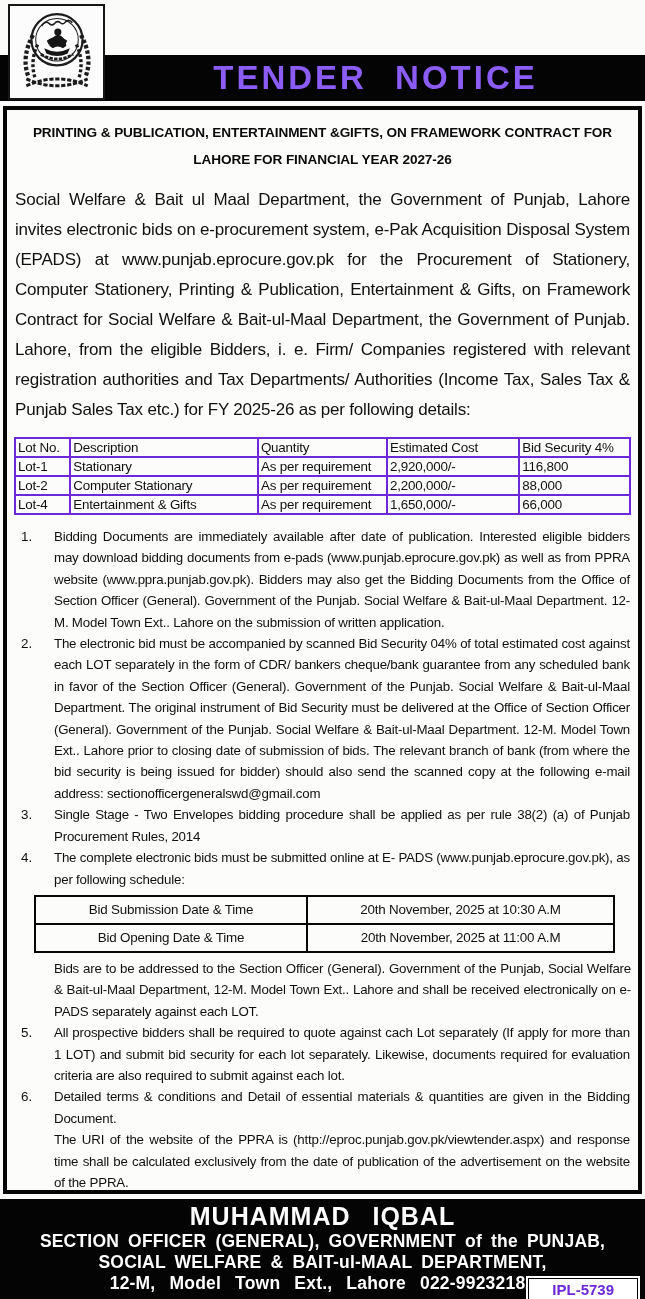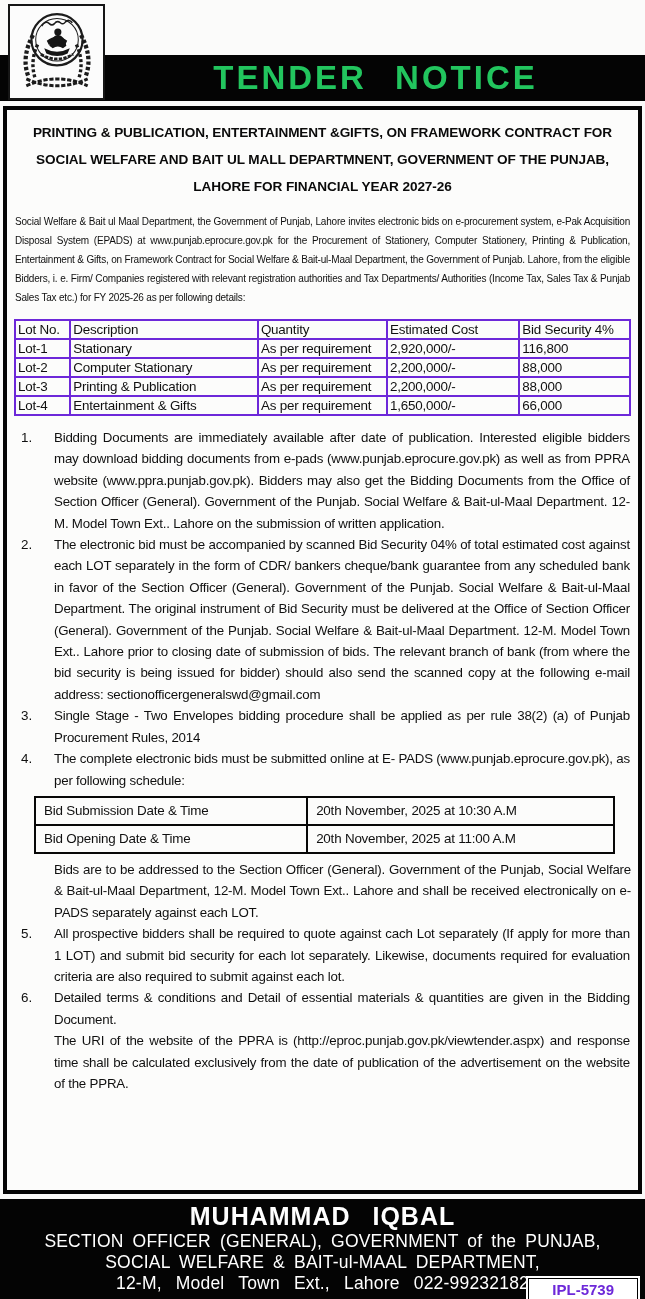--- a/index.html
+++ b/index.html
@@ -14,40 +14,40 @@
   .header { position:relative; height:106px; }
   .dept-lines {
     margin-left:106px; text-align:center; padding-top:6px;
     font-size:19px; line-height:25px; letter-spacing:0.4px; word-spacing:3px; color:#151515;
   }
   .banner-band {
     position:absolute; left:0; right:0; top:55px; height:46px; background:#040404;
     display:flex; align-items:center; justify-content:center; padding-left:106px;
   }
   .banner-band .banner-text {
-    color:#22c55e; font-weight:bold; font-size:33px; letter-spacing:3px; word-spacing:16px;
+    color:#8b5cf6; font-weight:bold; font-size:33px; letter-spacing:3px; word-spacing:16px;
   }
   .logo-box {
     position:absolute; left:8px; top:4px; width:97px; height:96px;
     background:#fcfcfc; border:2px solid #161616; z-index:3;
     display:flex; align-items:center; justify-content:center;
   }
 
   
   .content {
     margin:0 3px; border:4px solid #050505; height:1088px;
     padding:2px 7px 4px; overflow:hidden; background:#fcfcfb;
   }
   .inv-heading { text-align:center; padding:7px 0 5px; }
   .inv-heading div {
     font-weight:bold; font-size:13.6px; line-height:27px;
     letter-spacing:-0.1px; white-space:nowrap; color:#0a0a0a;
   }
   .intro {
-    font-size:10px; line-height:19px; text-align:justify;
+    font-size:17px; line-height:30px; text-align:justify;
     letter-spacing:-0.2px; margin:7px 1px 12px;
   }
 
   table { border-collapse:collapse; }
   .lots-table { width:100%; margin:9px 0 11px; }
   .lots-table th, .lots-table td {
     border:2px solid #6d28d9; font-weight:normal; font-size:13.4px;
     letter-spacing:-0.2px; text-align:left; padding:0 2px; line-height:17px;
   }
   .lots-table col.c1 { width:9%; } .lots-table col.c2 { width:30.5%; }
@@ -60,38 +60,38 @@
   }
   .term-text {
     flex:1; text-align:justify; font-size:13.3px; line-height:21.4px;
     letter-spacing:-0.2px; padding-right:1px;
   }
   .term-text p + p { margin-top:0; }
 
   .schedule-table { width:calc(100% - 36px); margin:5px 16px 5px 20px; }
   .schedule-table td {
     border:2px solid #070707; font-size:13.4px; letter-spacing:-0.2px;
-    padding:3px 8px; line-height:20px; text-align:left;
+    padding:3px 8px; line-height:20px; text-align:center;
   }
   .schedule-table td.k { width:47%; }
   .continuation {
     margin-left:40px; text-align:justify; font-size:13.3px;
     line-height:21.4px; letter-spacing:-0.2px;
   }
 
   
   .footer {
     position:absolute; left:0; right:0; top:1199px; height:107px;
     background:#040404; color:#fff; text-align:center; padding-top:3px;
   }
   .footer .name {
     font-size:25px; font-weight:bold; letter-spacing:1px; word-spacing:14px; line-height:29px;
   }
   .footer .f-line {
-    font-size:17.5px; font-weight:normal; letter-spacing:0.2px; word-spacing:4px; line-height:21px;
+    font-size:17.5px; font-weight:bold; letter-spacing:0.2px; word-spacing:4px; line-height:21px;
   }
   .footer .f-line.addr { word-spacing:9px; }
   .ipl-badge {
     position:absolute; right:7px; bottom:5px; background:#fff; color:#6d28d9;
     font-weight:bold; font-size:15px; line-height:19px; padding:1px 23px;
     border:1px solid #000; box-shadow:0 0 0 2px #fff;
   }
 </style>
 </head>
 <body>
@@ -132,21 +132,20 @@
           </g>
         </svg>
       </span>
     </div>
   </div>
 
   <div class="content">
 
     <div class="inv-heading">
       <div>PRINTING &amp; PUBLICATION, ENTERTAINMENT &amp;GIFTS, ON FRAMEWORK CONTRACT FOR</div>
-      <div>SOCIAL WELFARE AND BAIT UL MALL DEPARTMNENT, GOVERNMENT OF THE PUNJAB,</div>
       <div>LAHORE FOR FINANCIAL YEAR 2027-26</div>
     </div>
 
     <div class="intro">Social Welfare &amp; Bait ul Maal Department, the Government of Punjab, Lahore invites electronic bids on e-procurement system, e-Pak Acquisition Disposal System (EPADS) at www.punjab.eprocure.gov.pk for the Procurement of Stationery, Computer Stationery, Printing &amp; Publication, Entertainment &amp; Gifts, on Framework Contract for Social Welfare &amp; Bait-ul-Maal Department, the Government of Punjab. Lahore, from the eligible Bidders, i. e. Firm/ Companies registered with relevant registration authorities and Tax Departments/ Authorities (Income Tax, Sales Tax &amp; Punjab Sales Tax etc.) for FY 2025-26 as per following details:</div>
 
     <table class="lots-table">
       <colgroup>
           <col class="c1">
           <col class="c2">
           <col class="c3">
@@ -169,27 +168,20 @@
         <td>116,800</td>
       </tr>
       <tr>
         <td>Lot-2</td>
         <td>Computer Stationary</td>
         <td>As per requirement</td>
         <td>2,200,000/-</td>
         <td>88,000</td>
       </tr>
       <tr>
-        <td>Lot-3</td>
-        <td>Printing &amp; Publication</td>
-        <td>As per requirement</td>
-        <td>2,200,000/-</td>
-        <td>88,000</td>
-      </tr>
-      <tr>
         <td>Lot-4</td>
         <td>Entertainment &amp; Gifts</td>
         <td>As per requirement</td>
         <td>1,650,000/-</td>
         <td>66,000</td>
       </tr>
     </tbody>
       </table>
 
     <div class="term">

